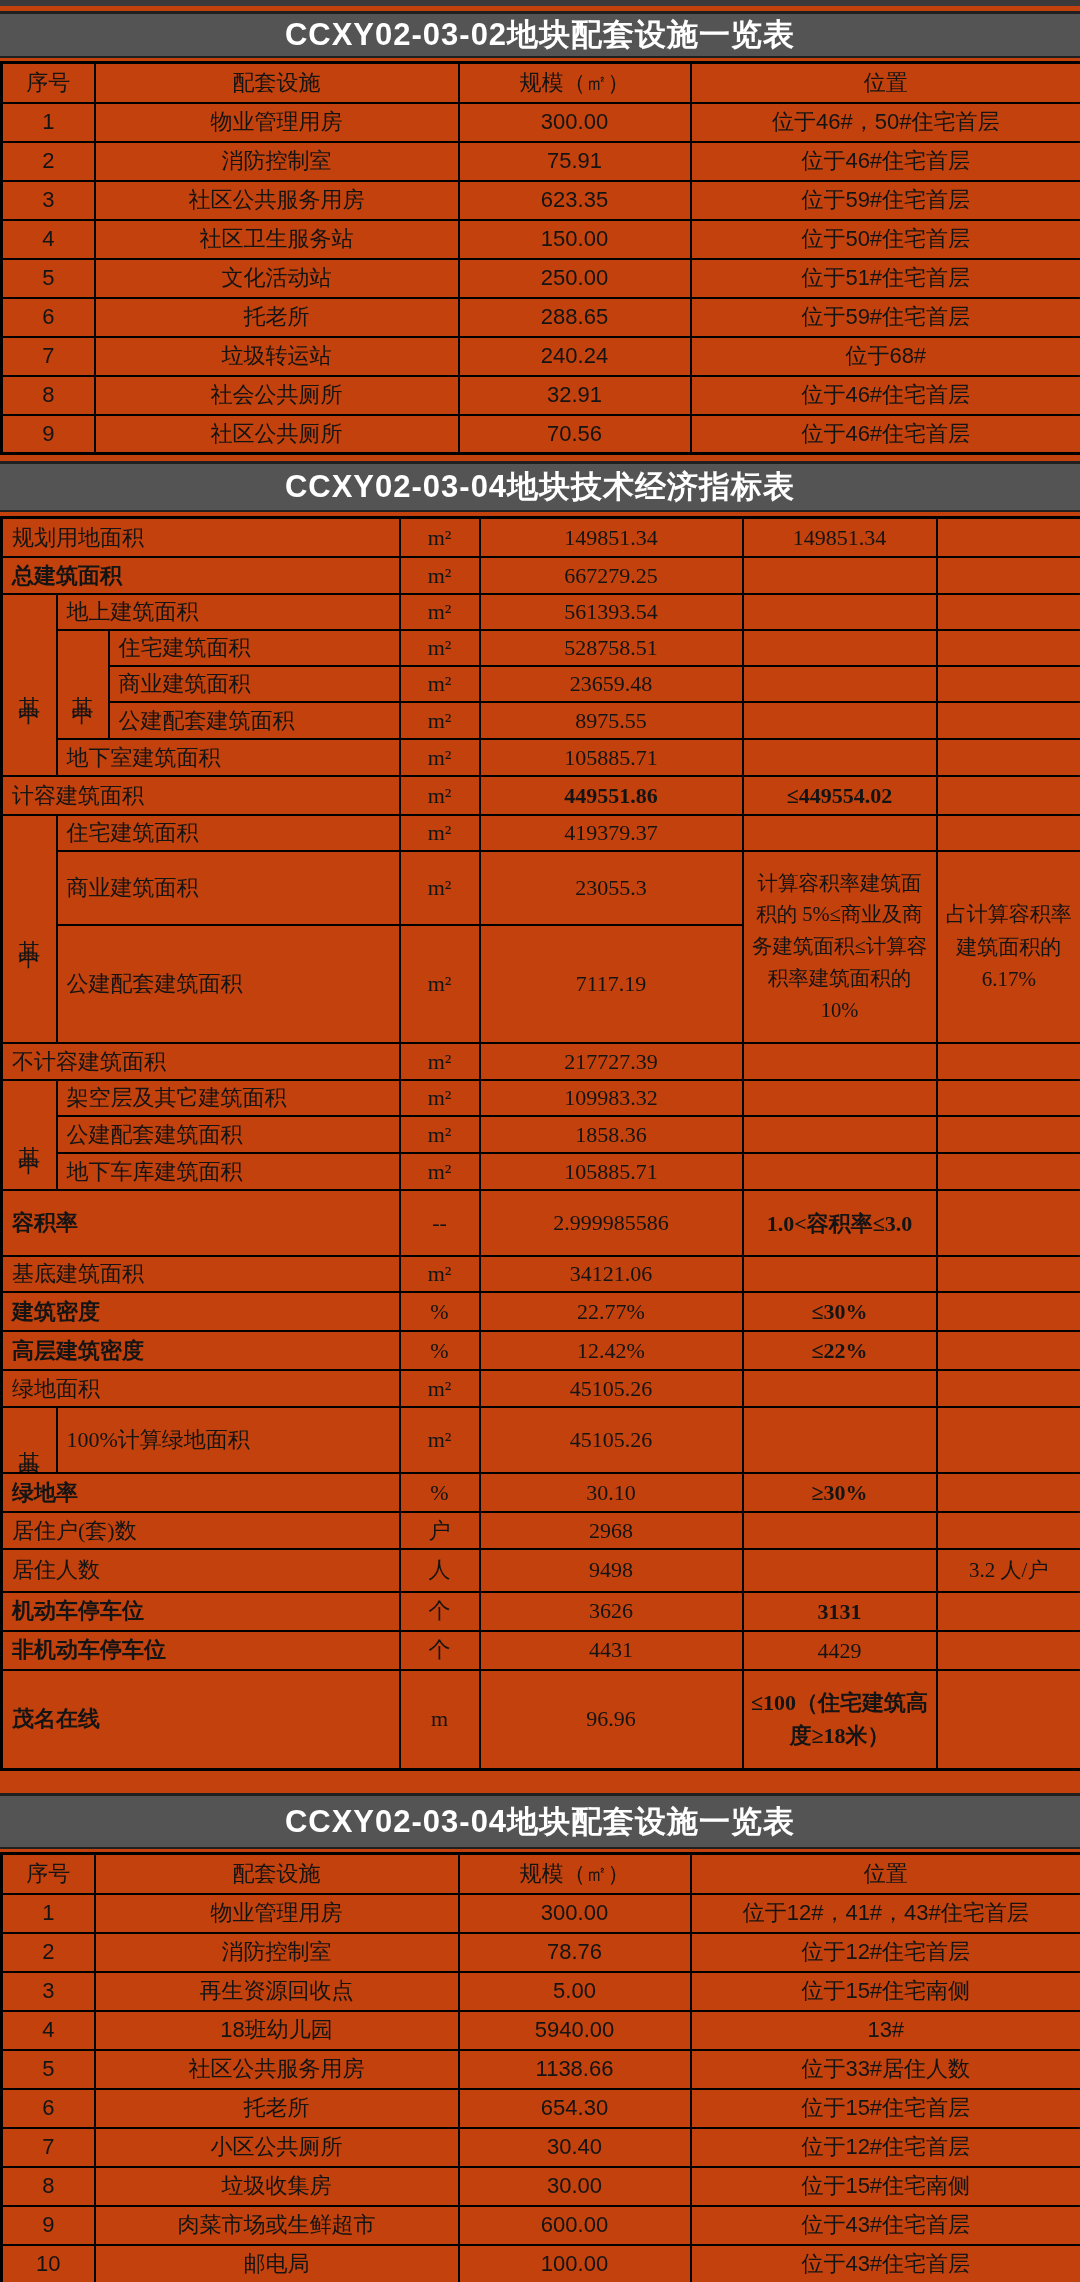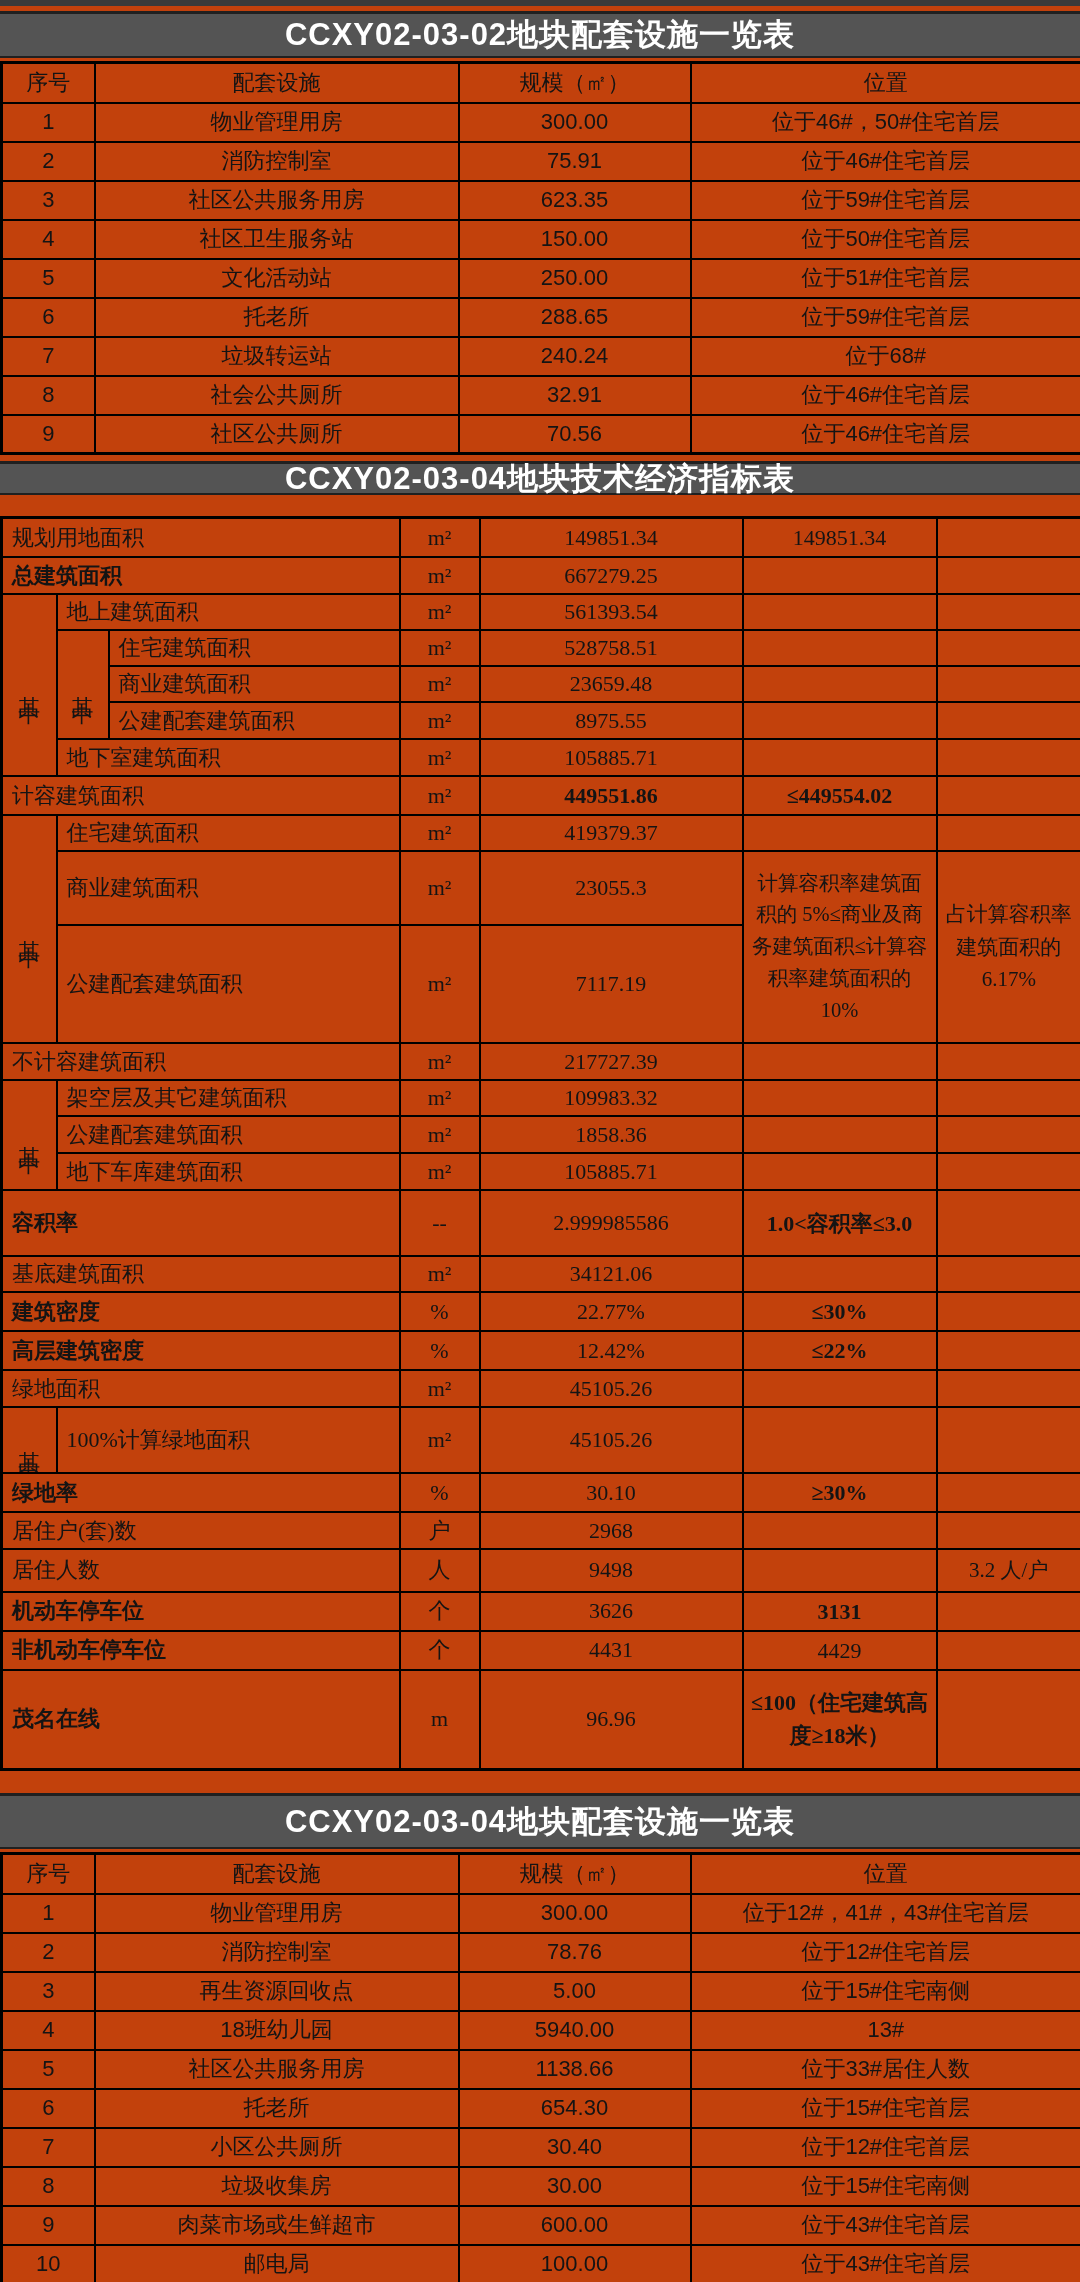--- a/index.html
+++ b/index.html
@@ -7,21 +7,21 @@
        font-family:"Liberation Sans","DejaVu Sans",sans-serif;color:#141414;}
   .page{position:relative;width:1080px;height:2282px;background:#c2410c;}
 
   .top-strip{position:absolute;top:0;left:0;width:1080px;height:6px;background:#3a3a3a;}
 
   .band{position:absolute;left:0;width:1080px;background:#545454;color:#ffffff;
         display:flex;align-items:center;justify-content:center;
         font-weight:bold;font-size:31px;letter-spacing:1px;
         border-top:3px solid #202020;border-bottom:2px solid #202020;box-sizing:border-box;}
   .band-1{top:11px;height:47px;}
-  .band-2{top:461px;height:34px;}
+  .band-2{top:461px;height:51px;}
   .band-3{top:1793px;height:56px;}
 
   table{border-collapse:collapse;position:absolute;left:0;table-layout:fixed;
         width:1080px;border:3px solid #000;}
   td,th{border:2px solid #000;text-align:center;vertical-align:middle;
         font-size:22px;font-weight:normal;color:#141414;padding:2px 4px;
         box-sizing:border-box;overflow:hidden;}
 
   
   .fac{font-family:"Liberation Sans","DejaVu Sans",sans-serif;}

